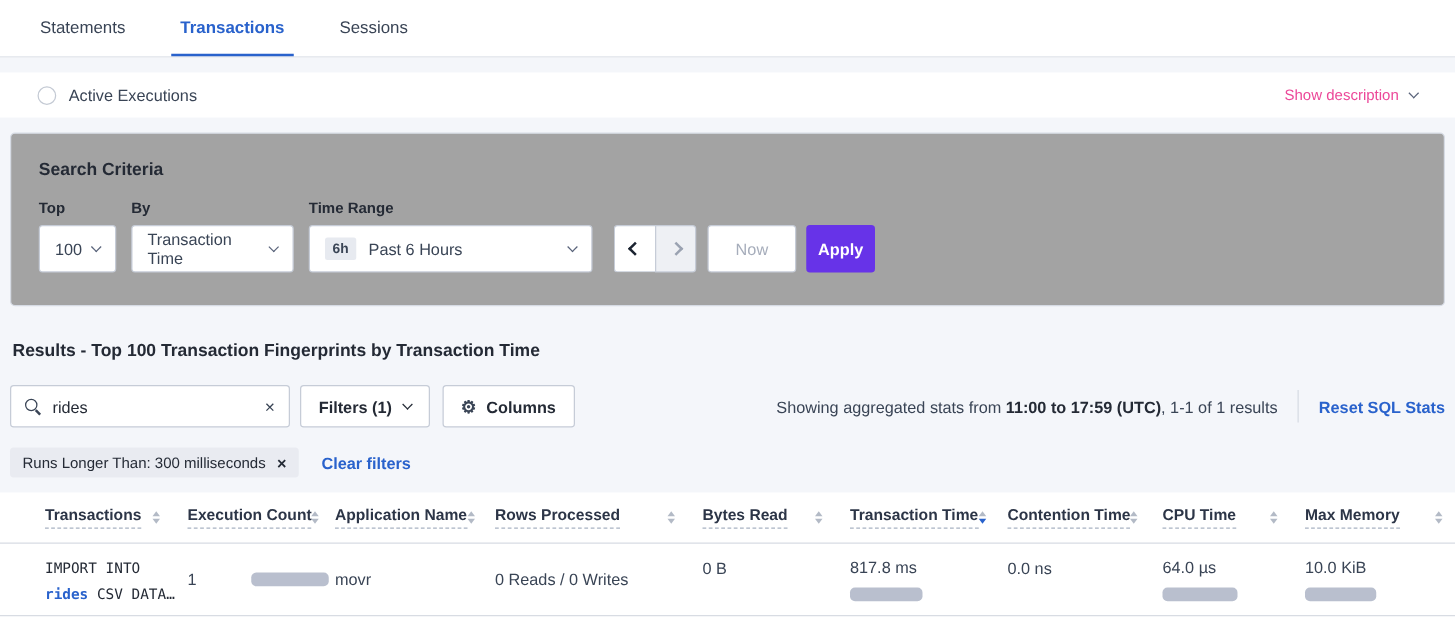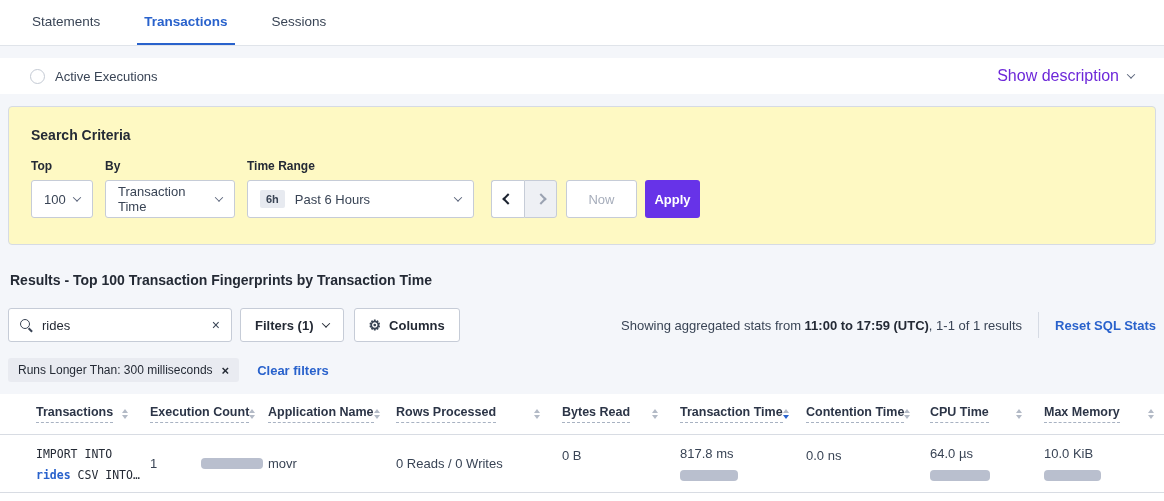--- a/index.html
+++ b/index.html
@@ -15,35 +15,35 @@
          padding:0 7px; margin-right:30px; border-bottom:2px solid transparent; cursor:pointer; }
   .tab.active { color:#2962cc; font-weight:700; border-bottom-color:#2962cc; }
   
   .radio-band { background:#fff; margin-top:12px; height:36px;
                 display:flex; align-items:center; padding:0 30px; }
   .radio-opt { display:flex; align-items:center; margin-right:26px; font-size:13px; color:#394455; cursor:pointer; }
   .radio-on { width:16px; height:16px; border-radius:50%; margin-right:10px; flex:none;
               background:radial-gradient(circle,#2962cc 0 3px,#fff 3px 4.8px,#2962cc 4.8px 8px); }
   .radio-off { width:15px; height:15px; border-radius:50%; border:1px solid #c4cad4; background:#fff;
                margin-right:10px; flex:none; }
-  .show-desc { margin-left:auto; font-size:16px; color:#6d28d9; display:flex; align-items:center; gap:9px; cursor:pointer; }
+  .show-desc { margin-left:auto; font-size:12px; color:#ec4899; display:flex; align-items:center; gap:9px; cursor:pointer; }
   
   .chev { display:inline-block; width:6px; height:6px;
           border-right:1.6px solid #59637a; border-bottom:1.6px solid #59637a; }
   .chev-down  { transform:rotate(45deg) translate(-1px,-1px); }
   .chev-left  { transform:rotate(135deg); width:8px; height:8px; border-width:2px; border-color:#1b2330; }
   .chev-right { transform:rotate(-45deg); width:8px; height:8px; border-width:2px; border-color:#9aa2b1; }
   .gear { font-size:14px; color:#394455; margin-right:8px; line-height:1; }
   .search-icon { position:relative; width:13px; height:13px; flex:none; }
   .search-icon::before { content:""; position:absolute; width:8px; height:8px;
       border:1.5px solid #394455; border-radius:50%; top:0; left:0; }
   .search-icon::after { content:""; position:absolute; width:5px; height:1.6px;
       background:#394455; transform:rotate(45deg); bottom:1px; right:0; }
   
-  .card { background:#fef9c3; border:1px solid #d6dbe4; border-radius:4px;
+  .card { background:#a3a3a3; border:1px solid #d6dbe4; border-radius:4px;
           margin:12px 8px 0; padding:20px 22px 26px; }
   .card-title { font-size:14px; font-weight:700; color:#242a35; }
   .controls { display:flex; align-items:flex-end; margin-top:16px; }
   .field { margin-right:12px; }
   .field-label { font-size:12px; font-weight:700; color:#242a35; margin-bottom:7px; }
   .select { height:38px; border:1px solid #c6ccd7; border-radius:3px; background:#fff;
             display:flex; align-items:center; padding:0 12px; font-size:13px; color:#394455; cursor:pointer; }
   .select .chev { margin-left:auto; }
   .w-top { width:62px; } .w-by { width:130px; } .w-time { width:227px; }
   .badge { background:#e7eaf0; border-radius:2px; font-size:11px; font-weight:700;
@@ -268,21 +268,21 @@
       <span class="sort">
           <i class="tri-up"></i>
           <i class="tri-down"></i>
         </span>
     </div>
   </div>
 
   <div class="trow">
     <div class="td c1 mono">
       <div>IMPORT INTO</div>
-      <div><span class="kw">rides</span><span> CSV INTO…</span></div>
+      <div><span class="kw">rides</span><span> CSV DATA…</span></div>
     </div>
     <div class="td c2 center" style="padding-right:0">
       <span class="val">1</span>
       <span class="bar bar-exec"></span>
     </div>
     <div class="td c3 center">
       <span class="val">movr</span>
     </div>
     <div class="td c4 center">
       <span class="val">0 Reads / 0 Writes</span>

